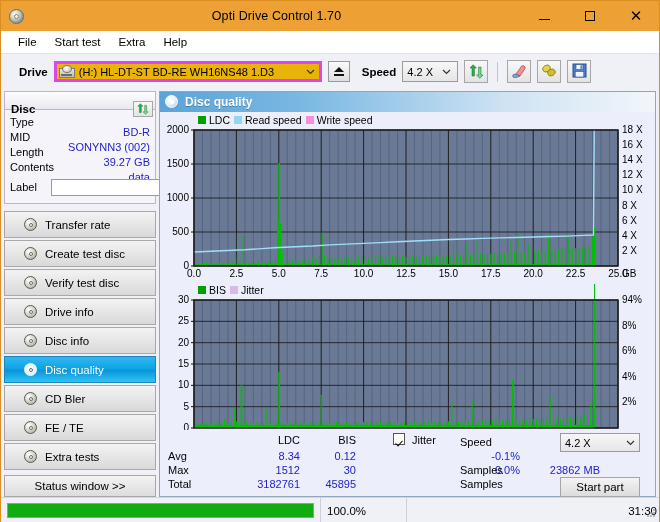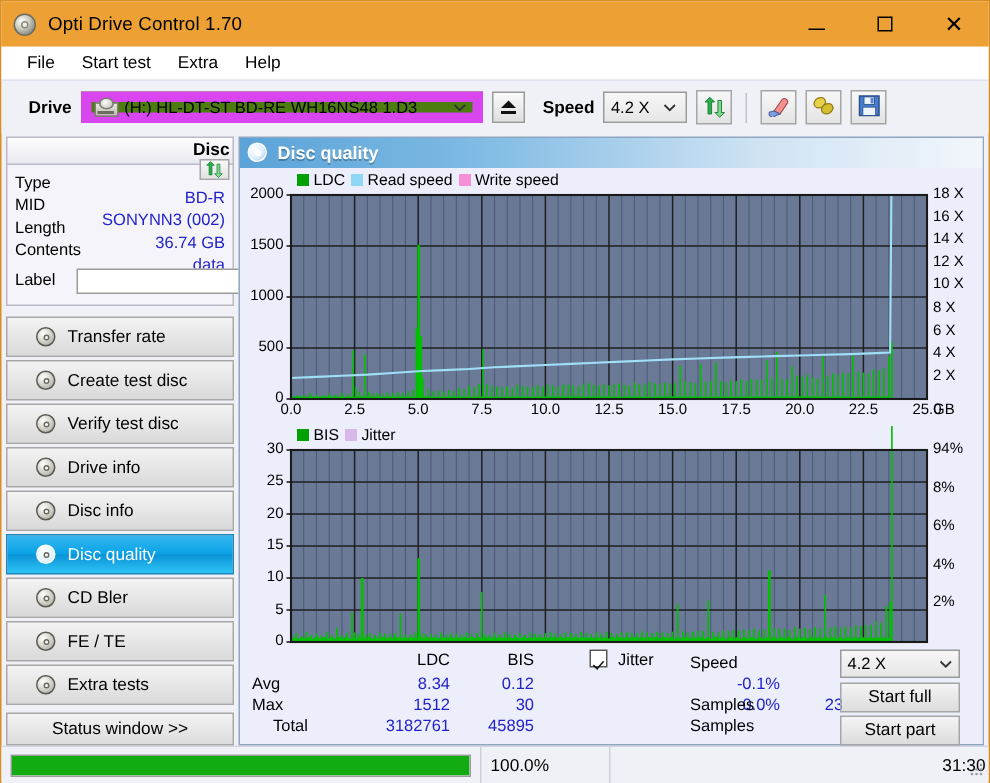--- a/index.html
+++ b/index.html
@@ -13,21 +13,21 @@
   .app{
     position:relative;width:660px;height:522px;
     box-sizing:border-box;
     border:1px solid #d98e1f;
     background:#f0f0f7;
   }
 
   
   .titlebar{
     height:30px;background:#eda033;display:flex;align-items:center;
-    padding:0 0 0 7px;box-sizing:border-box;position:relative;
+    padding:0 0 0 7px;box-sizing:border-box;position:relative;text-align:center;
   }
   .title-icon{
     width:17px;height:17px;margin-right:7px;flex:0 0 auto;position:relative;
   }
   .title-icon .disc{
     position:absolute;left:1px;top:1px;width:15px;height:15px;border-radius:50%;
     background:radial-gradient(circle at 35% 32%, #ffffff 0%, #cfcfc4 38%, #9a9a8e 70%, #6d6d63 100%);
     border:1px solid #6b6b60;box-sizing:border-box;
   }
   .title-icon .hub{
@@ -54,22 +54,22 @@
   .menuitem{padding:2px 9px;font-size:11.5px;color:#000;cursor:default;}
 
   
   .drivebar{
     height:36px;background:#f0f0f7;display:flex;align-items:center;
     padding:0 18px;box-sizing:border-box;gap:6px;
     border-top:1px solid #e2e2ee;
   }
   .lbl{font-size:11.5px;color:#000;font-weight:bold;}
   .drive-combo{
-    flex:0 0 auto;width:268px;height:21px;background:#4d7c0f;
-    border:7px solid #d946ef;box-sizing:border-box;display:flex;align-items:center;
+    flex:0 0 auto;width:268px;height:21px;background:#eab308;
+    border:3px solid #d946ef;box-sizing:border-box;display:flex;align-items:center;
     padding:0 0 0 2px;
   }
   .drive-ico{
     width:16px;height:14px;margin-right:4px;position:relative;flex:0 0 auto;
   }
   .drive-ico .body{position:absolute;left:0;top:3px;width:16px;height:10px;background:linear-gradient(#e9e9e2,#bdbdb2);border:1px solid #7d7d72;box-sizing:border-box;}
   .drive-ico .slot{position:absolute;left:2px;top:9px;width:11px;height:2px;background:#6d6d63;}
   .drive-ico .d2{position:absolute;left:3px;top:0px;width:10px;height:8px;border-radius:50%;background:radial-gradient(circle at 40% 35%,#fff,#b9b9ae);border:1px solid #7a7a70;box-sizing:border-box;}
   .drive-text{font-size:11px;color:#000;white-space:nowrap;flex:1 1 auto;overflow:hidden;}
   .cb-arrow{
@@ -102,21 +102,21 @@
 
   
   .body{display:flex;height:calc(522px - 30px - 22px - 36px - 26px);box-sizing:border-box;}
   .sidebar{width:158px;flex:0 0 auto;padding:2px 3px 0 3px;box-sizing:border-box;}
   .content{flex:1 1 auto;padding:2px 3px 0 0;box-sizing:border-box;min-width:0;}
 
   
   .disc-head{
     height:19px;background:linear-gradient(#fefefe,#e8e8f0);
     border:1px solid #b9b9c6;box-sizing:border-box;
-    display:flex;align-items:flex-end;padding:2px 2px 0 6px;flex-direction:column;
+    display:flex;align-items:center;padding:16px 2px 0 6px;
   }
   .disc-head .t{font-weight:bold;font-size:11.5px;flex:1 1 auto;}
   .disc-body{
     border:1px solid #b9b9c6;border-top:none;background:#f4f4fa;
     padding:4px 5px 5px 5px;box-sizing:border-box;
   }
   .disc-row{display:flex;align-items:center;height:15px;font-size:11px;}
   .disc-row .k{flex:1 1 auto;color:#000;}
   .disc-row .v{color:#2222cc;text-align:center;margin-top:21px;}
   .label-row{display:flex;align-items:center;height:22px;margin-top:2px;gap:14px;justify-content:space-between;}
@@ -341,21 +341,21 @@
         <div class="disc-row">
           <span class="k">Type</span>
           <span class="v">BD-R</span>
         </div>
         <div class="disc-row">
           <span class="k">MID</span>
           <span class="v">SONYNN3 (002)</span>
         </div>
         <div class="disc-row">
           <span class="k">Length</span>
-          <span class="v">36.74 GB</span>
+          <span class="v">39.27 GB</span>
         </div>
         <div class="disc-row">
           <span class="k">Contents</span>
           <span class="v">data</span>
         </div>
         <div class="label-row">
           <span class="k">Label</span>
           <input class="label-input" type="text" value="" style="">
           <span class="label-btn">
             <span class="cdico"></span>
@@ -908,21 +908,21 @@
           <div class="cell" style="left:8px;top:20px;">Avg</div>
           <div class="cell num" style="left:80px;top:20px;width:60px;text-align:right;">8.34</div>
           <div class="cell num" style="left:148px;top:20px;width:48px;text-align:right;">0.12</div>
           <div class="cell num" style="left:300px;top:20px;width:60px;text-align:right;">-0.1%</div>
 
           <div class="cell" style="left:8px;top:34px;">Max</div>
           <div class="cell num" style="left:80px;top:34px;width:60px;text-align:right;">1512</div>
           <div class="cell num" style="left:148px;top:34px;width:48px;text-align:right;">30</div>
           <div class="cell num" style="left:300px;top:34px;width:60px;text-align:right;">0.0%</div>
 
-          <div class="cell" style="left:22px;top:48px;">Total</div>
+          <div class="cell" style="left:8px;top:48px;">Total</div>
           <div class="cell num" style="left:72px;top:48px;width:68px;text-align:right;">3182761</div>
           <div class="cell num" style="left:144px;top:48px;width:52px;text-align:right;">45895</div>
 
           <div class="cell" style="left:233px;top:3px;"><span class="chk"></span></div>
           <div class="cell" style="left:252px;top:4px;">Jitter</div>
 
           <div class="cell" style="left:300px;top:6px;">Speed</div>
           <div class="cell num" style="left:360px;top:6px;width:80px;text-align:right;">4.22 X</div>
           <div class="cell" style="left:300px;top:34px;">Samples</div>
           <div class="cell num" style="left:360px;top:34px;width:80px;text-align:right;">23862 MB</div>
@@ -930,21 +930,20 @@
           <div class="cell num" style="left:360px;top:48px;width:80px;text-align:right;">381744</div>
 
           <div class="minicombo" style="left:400px;top:3px;">
             <span class="v">4.2 X</span>
             <span class="cb-arrow">
               <svg width="9" height="6" viewBox="0 0 9 6">
                   <path d="M1 1 L4.5 4.5 L8 1" stroke="#333" stroke-width="1.2" fill="none"></path>
                 </svg>
             </span>
           </div>
-          <div class="minibtn" style="left:400px;top:25px;">Start full</div>
           <div class="minibtn" style="left:400px;top:47px;">Start part</div>
         </div>
 
       </div>
     </div>
   </div>
 
   <div class="statusbar">
     <div class="sb-cell sb-prog">
       <div class="progress">

